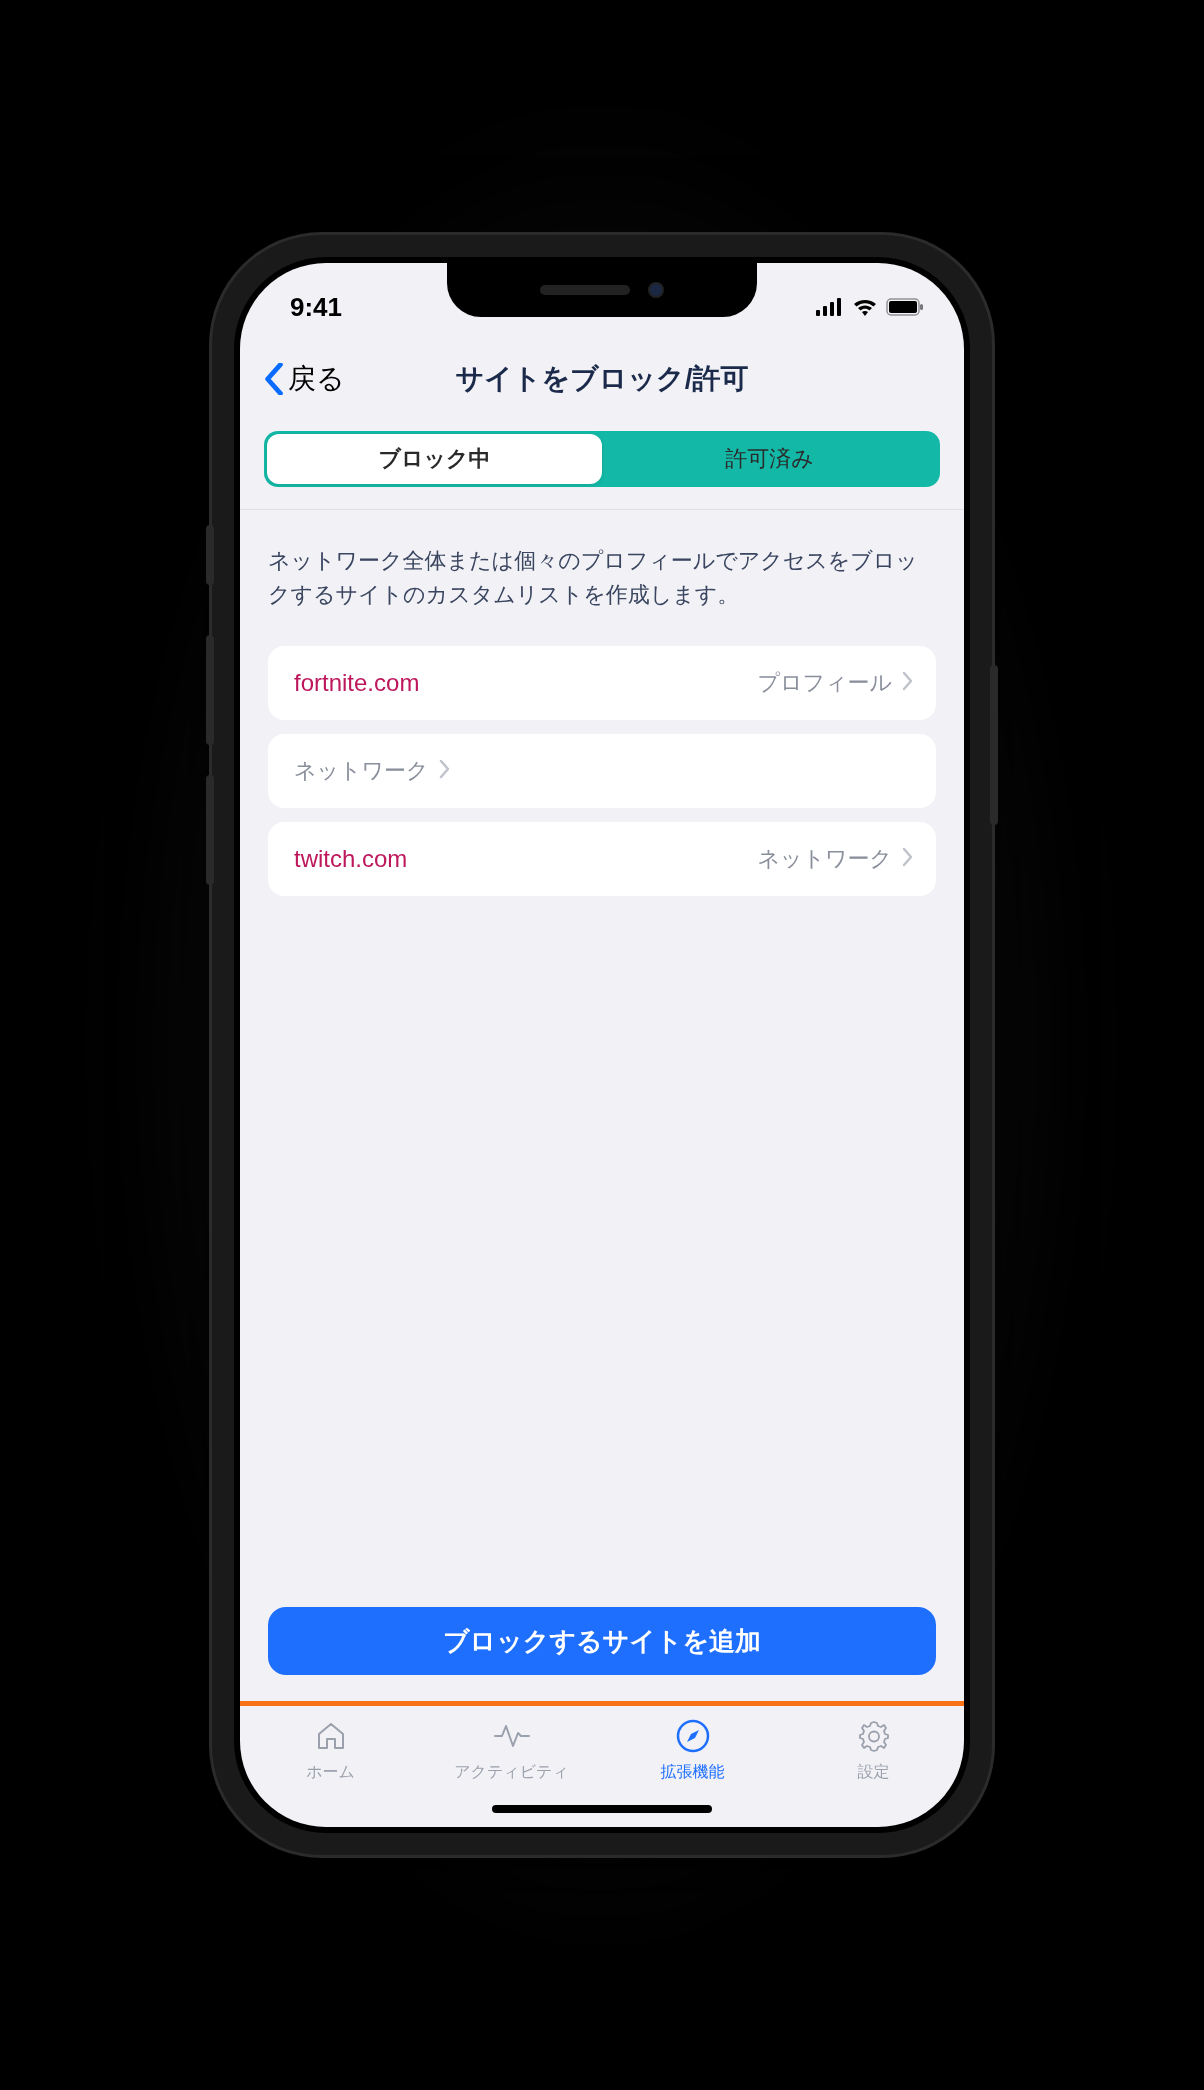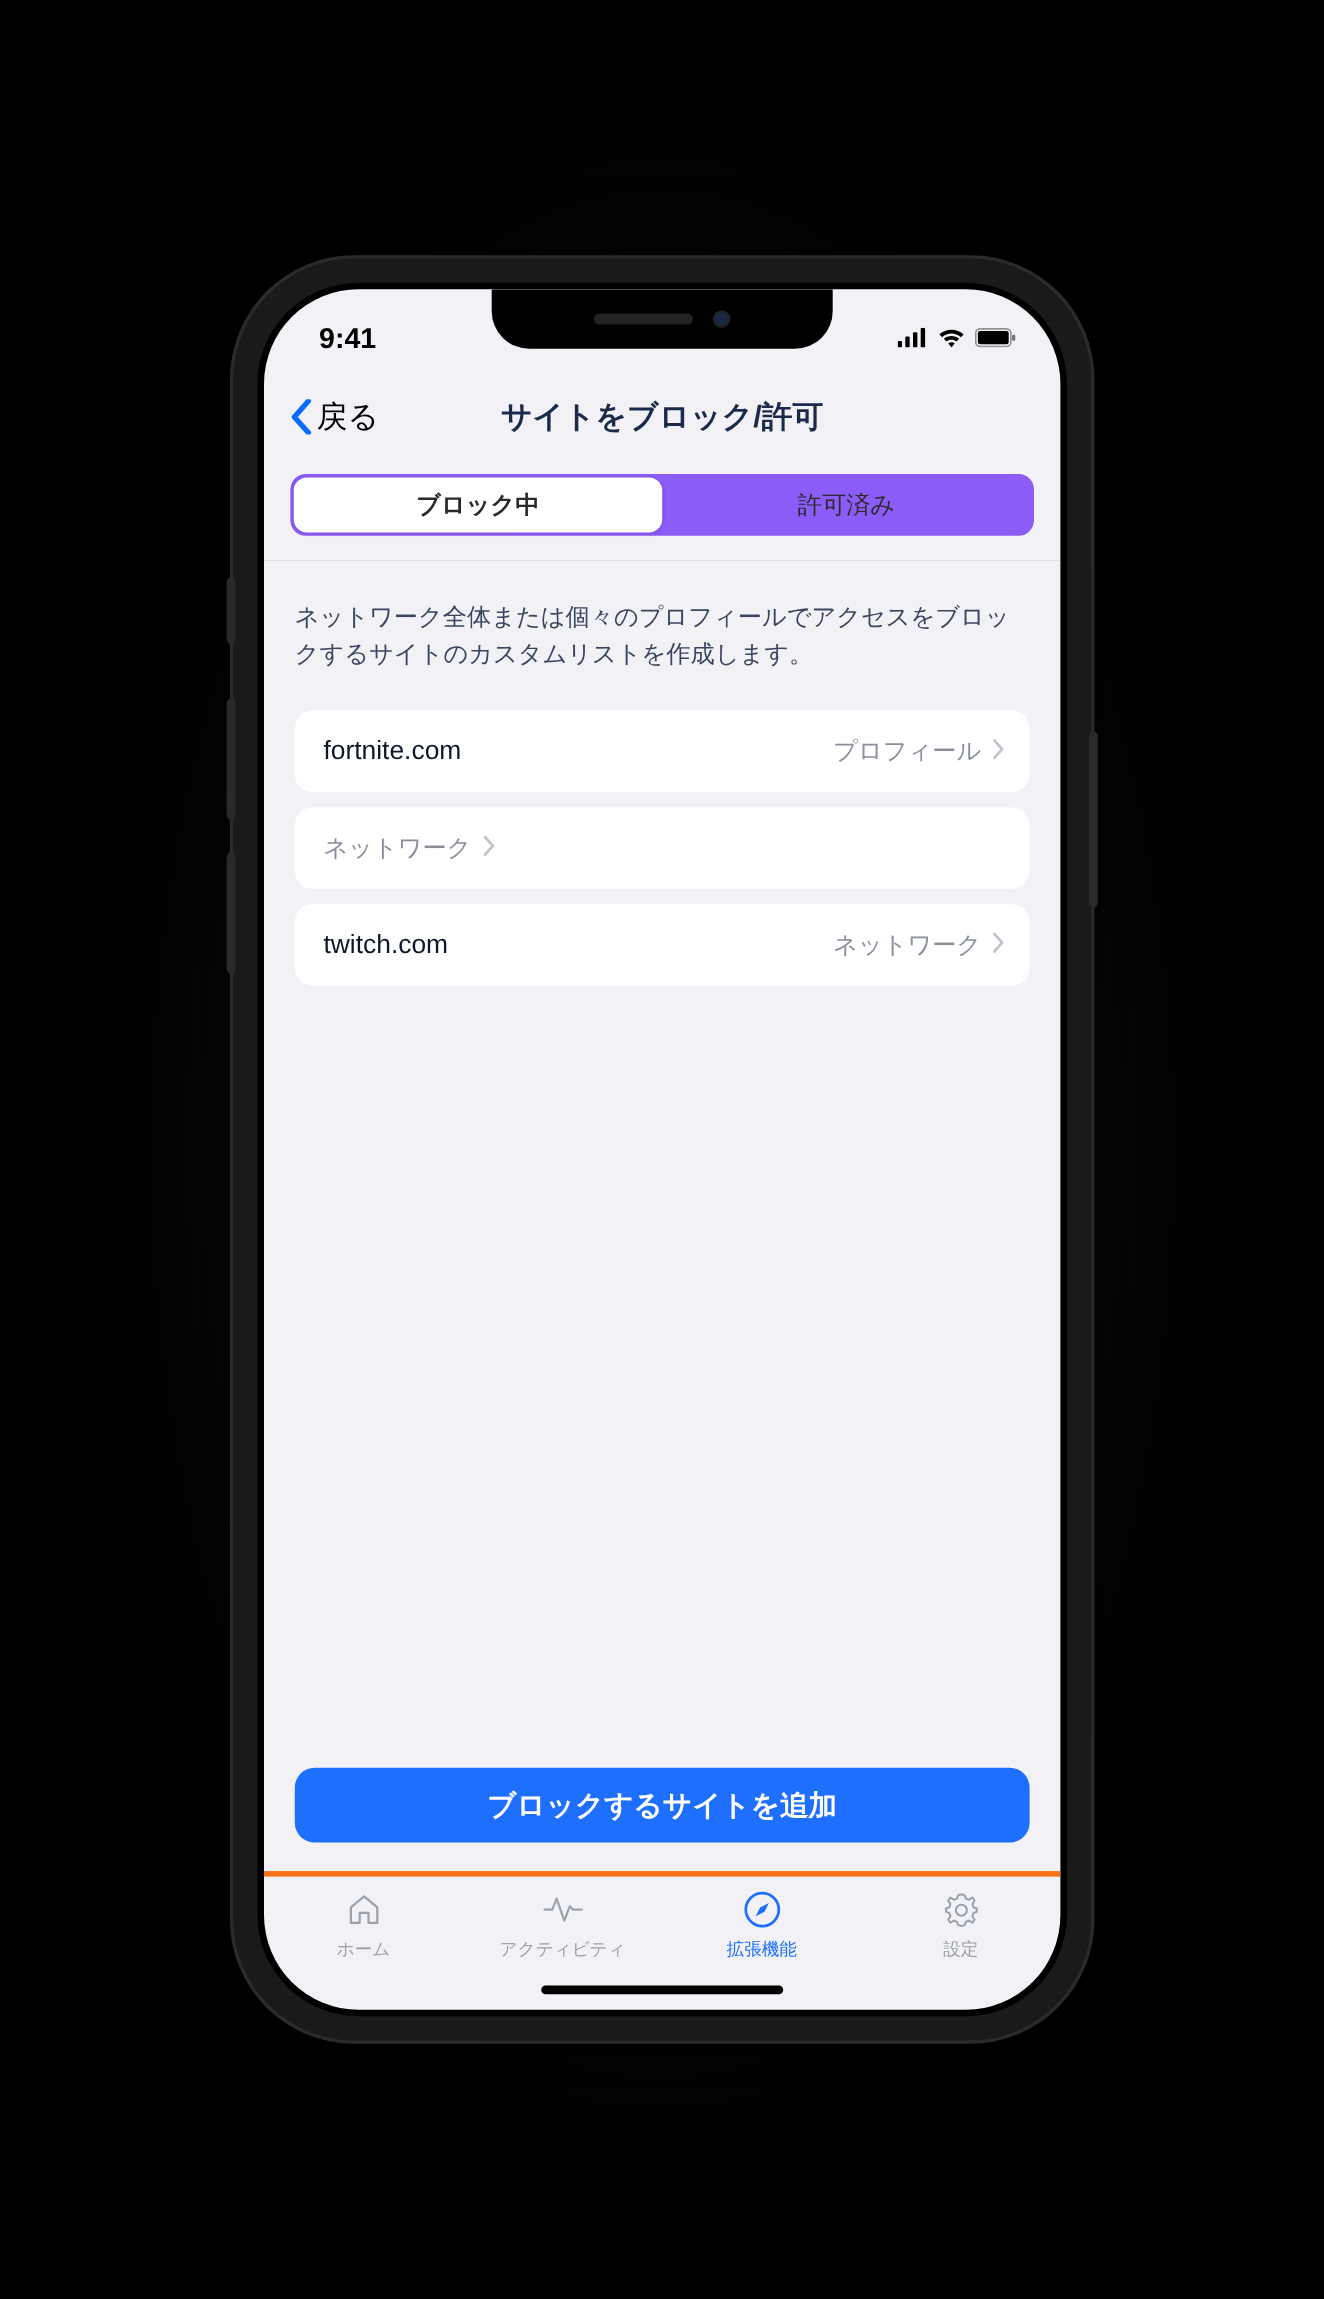--- a/index.html
+++ b/index.html
@@ -107,21 +107,21 @@
     font-size: 28px;
     font-weight: 700;
     color: #1b2a4a;
   }
   .seg-wrap {
     padding: 14px 24px 22px 24px;
     border-bottom: 1px solid #e0e0e4;
   }
   .segmented {
     display: flex;
-    background: #8b5cf6;
+    background: #14b8a6;
     border-radius: 14px;
     padding: 3px;
     height: 56px;
   }
   .seg-item {
     flex: 1;
     display: flex;
     align-items: center;
     justify-content: center;
     font-size: 22px;
@@ -148,21 +148,21 @@
   }
   .site-list { display: flex; flex-direction: column; gap: 14px; }
   .site-row {
     background: #fff;
     border-radius: 16px;
     height: 74px;
     display: flex;
     align-items: center;
     padding: 0 22px 0 26px;
   }
-  .site-domain { flex: 1; font-size: 24px; color: #0f172a; }
+  .site-domain { flex: 1; font-size: 24px; color: #be185d; }
   .site-scope { font-size: 22px; color: #8a8f9c; margin-right: 10px; }
   .chev { color: #c0c3cc; }
   .add-wrap { padding: 0 28px 26px 28px; }
   .add-btn {
     width: 100%;
     height: 68px;
     background: #1f6fff;
     border-radius: 18px;
     color: #fff;
     font-size: 26px;

